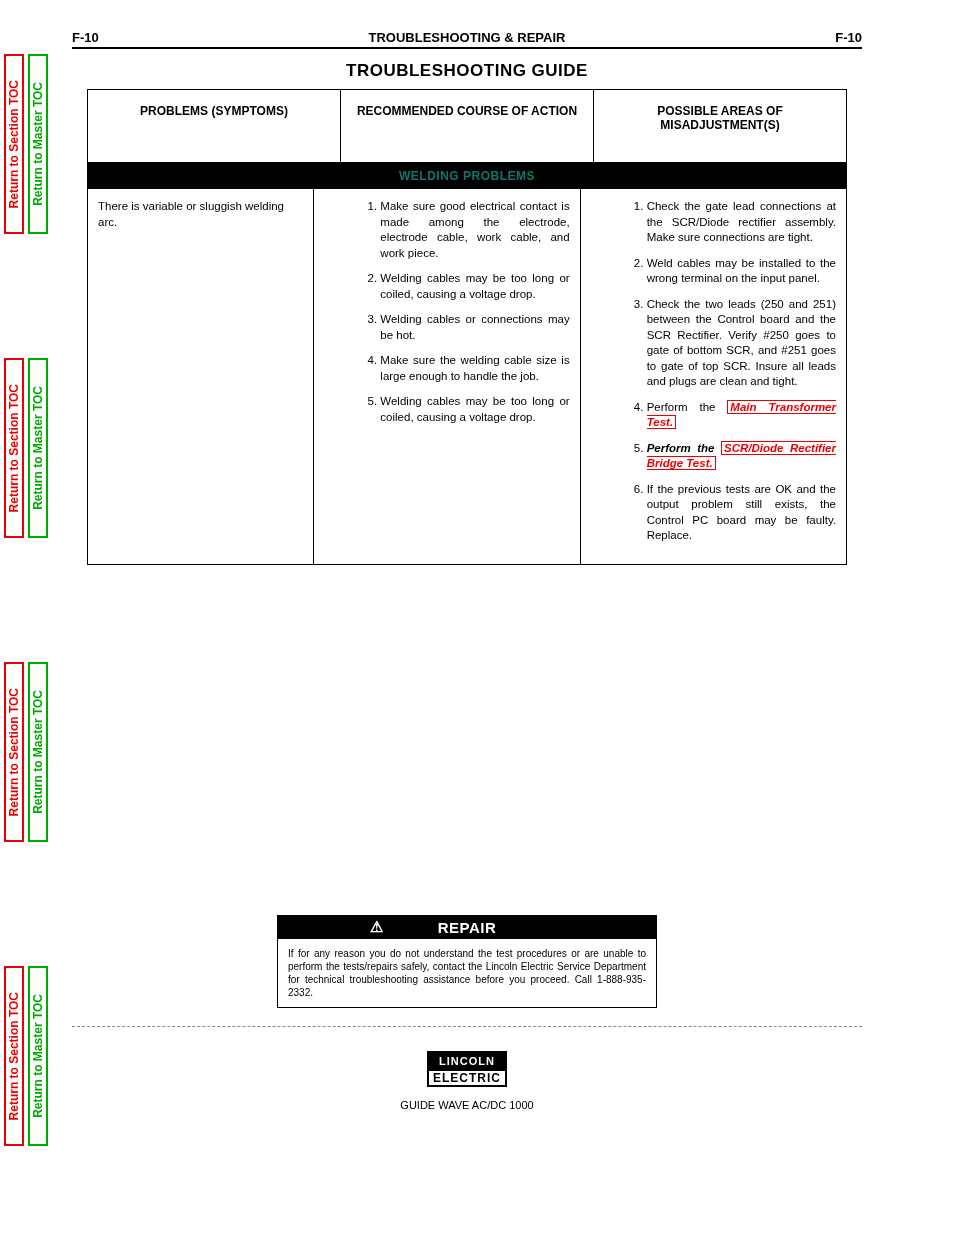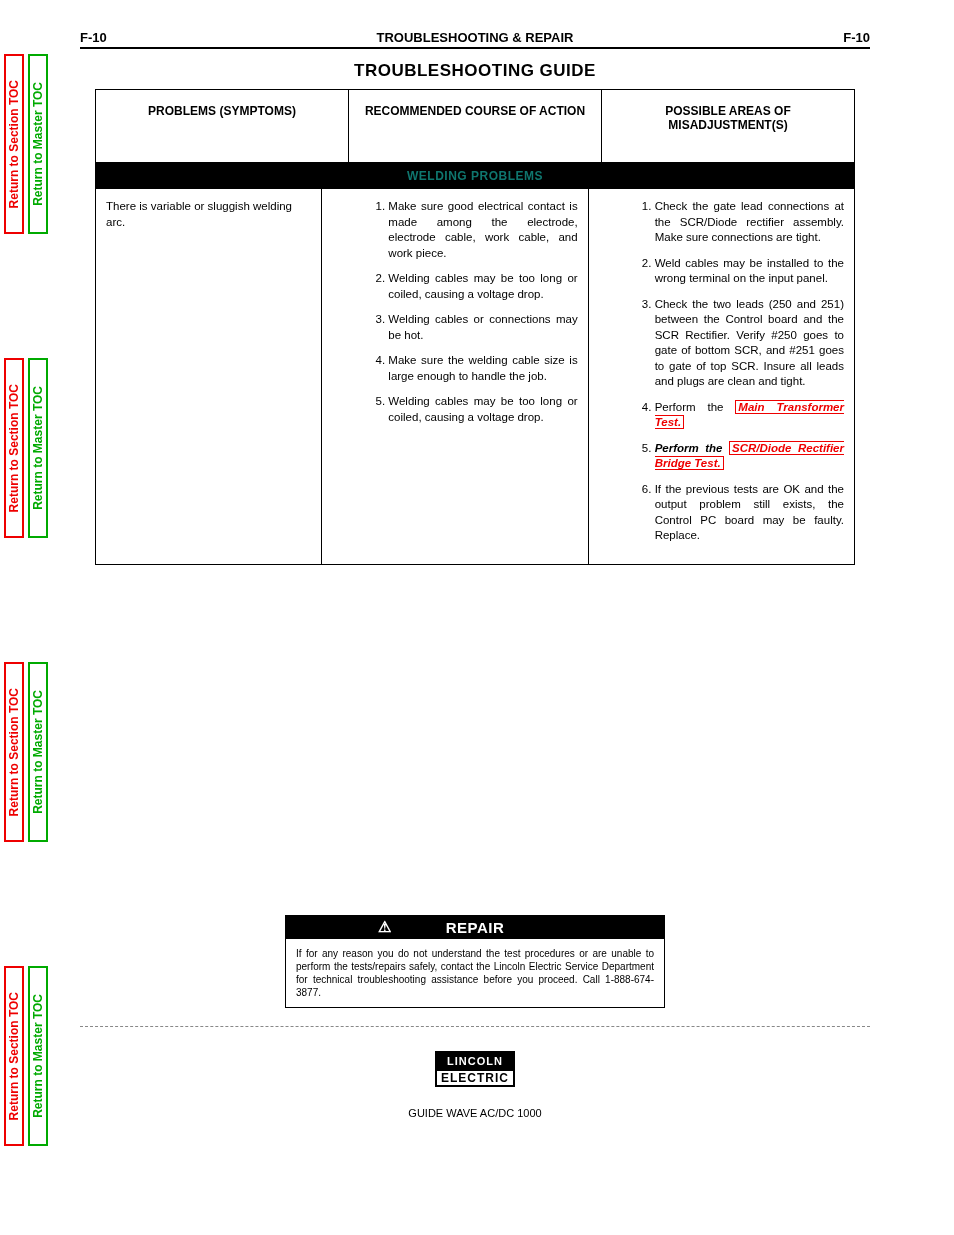--- a/index.html
+++ b/index.html
@@ -21,21 +21,21 @@
     transform: rotate(180deg);
     font-size: 12px;
     font-weight: bold;
     white-space: nowrap;
   }
   .red-tab { border-color: #e00; color: #e00; left: 4px; }
   .green-tab { border-color: #0a0; color: #0a0; left: 28px; }
 
   .page {
     position: absolute;
-    left: 80px;
+    left: 72px;
     top: 30px;
     width: 790px;
   }
 
   .top-header {
     display: flex;
     justify-content: space-between;
     font-size: 13px;
     font-weight: bold;
     border-bottom: 2px solid #000;
@@ -147,21 +147,21 @@
     margin: 18px 0 0 0;
   }
 
   .footer {
     text-align: center;
     margin-top: 24px;
     font-size: 11px;
   }
   .logo {
     display: inline-block;
-    margin-bottom: 20px;
+    margin-bottom: 12px;
   }
   .logo-top {
     background: #000;
     color: #fff;
     font-weight: bold;
     font-size: 11px;
     padding: 2px 8px;
     border: 2px solid #000;
     letter-spacing: 1px;
   }
@@ -251,21 +251,21 @@
         </ol>
       </div>
     </div>
   </div>
 
   <div class="caution-box">
     <div class="caution-bar">
       <span class="tri">⚠</span>
       <span>REPAIR</span>
     </div>
-    <div class="caution-text">If for any reason you do not understand the test procedures or are unable to perform the tests/repairs safely, contact the Lincoln Electric Service Department for technical troubleshooting assistance before you proceed. Call 1-888-674-3877.</div>
+    <div class="caution-text">If for any reason you do not understand the test procedures or are unable to perform the tests/repairs safely, contact the Lincoln Electric Service Department for technical troubleshooting assistance before you proceed. Call 1-888-935-2332.</div>
   </div>
 
   <div class="dash-line"></div>
 
   <div class="footer">
     <div class="logo">
       <div class="logo-top">LINCOLN</div>
       <div class="logo-bot">ELECTRIC</div>
     </div>
     <div>GUIDE WAVE AC/DC 1000</div>

